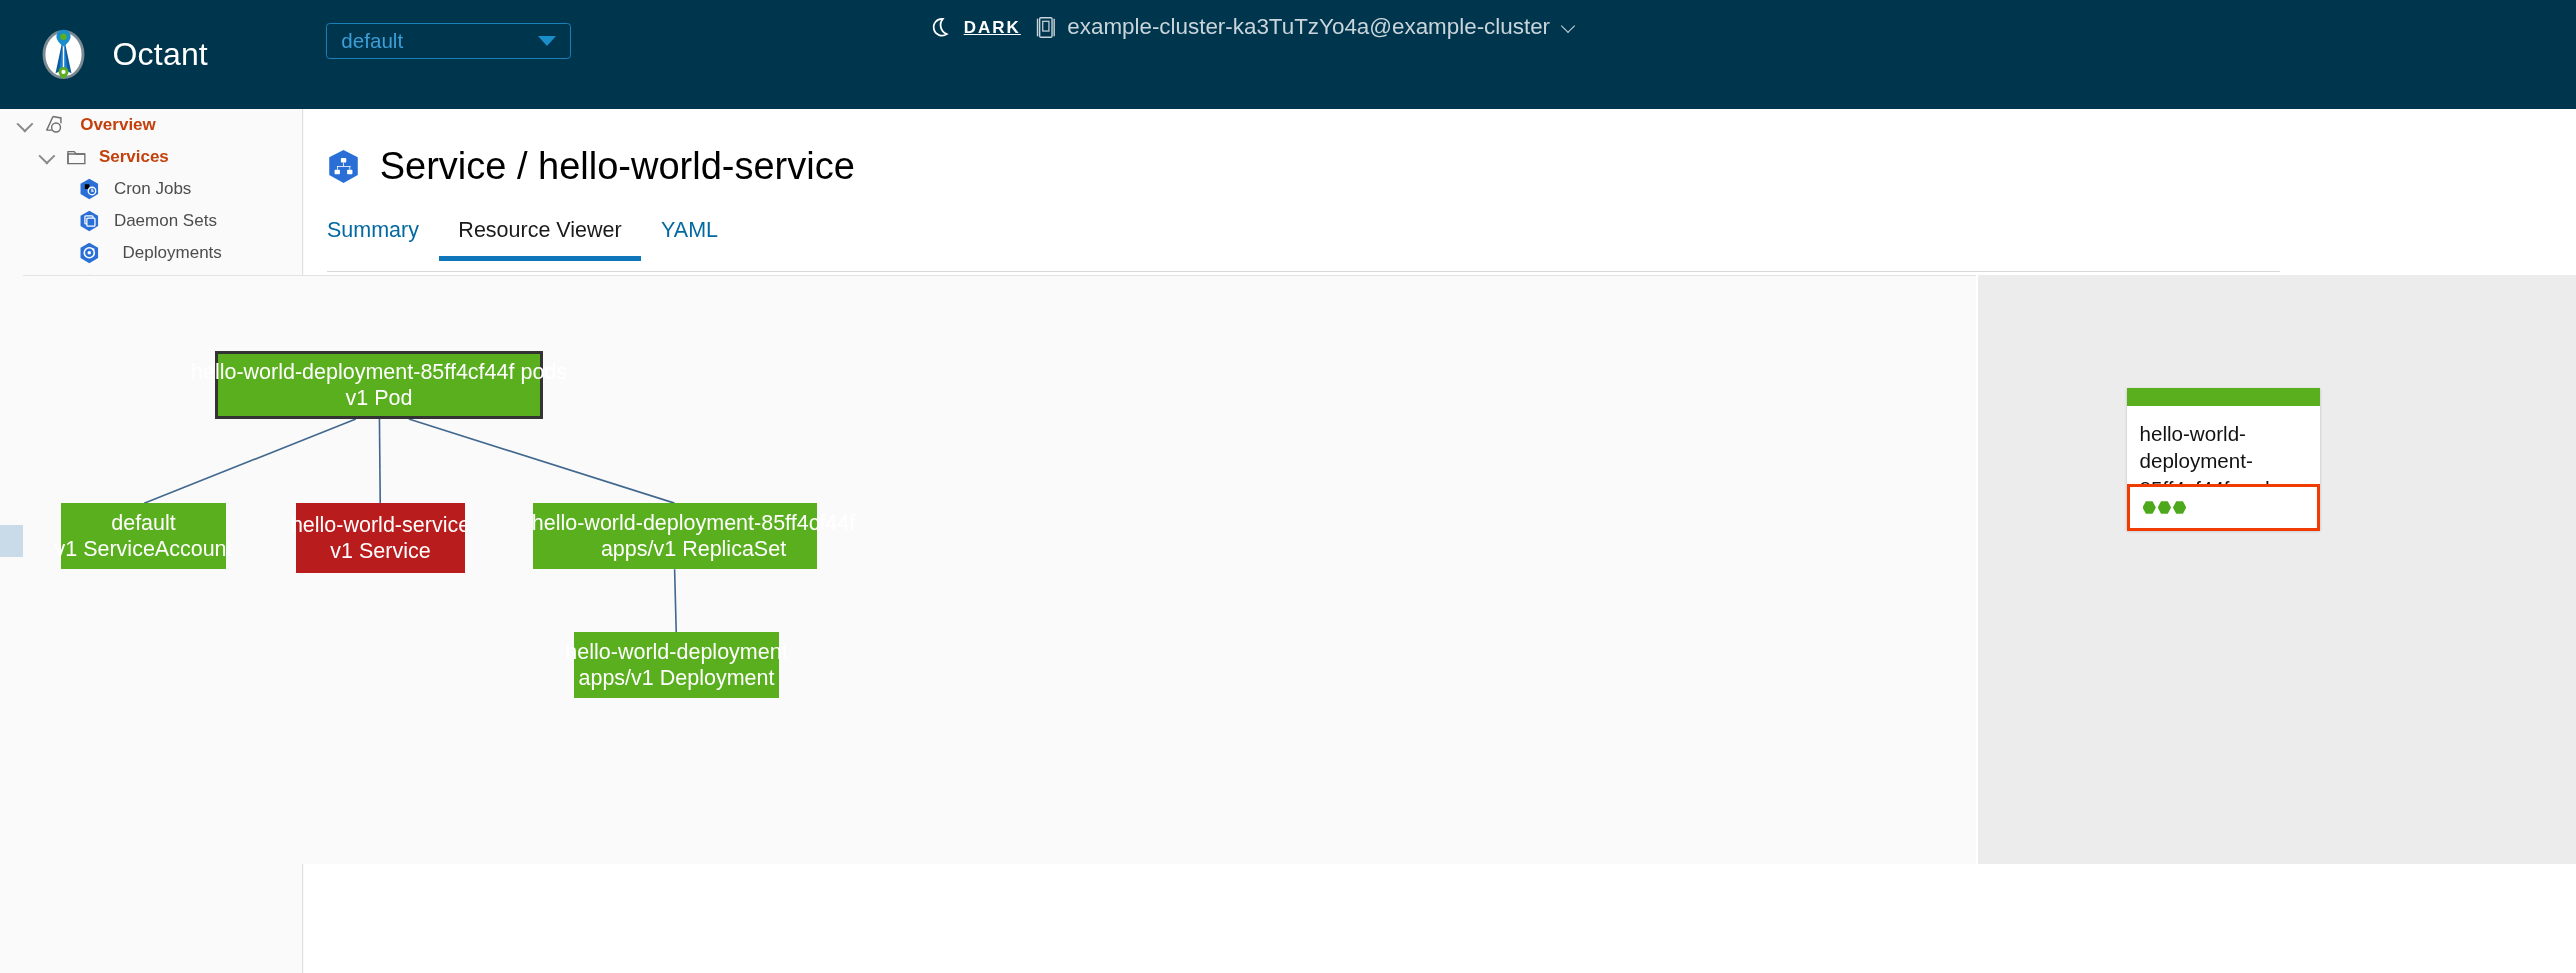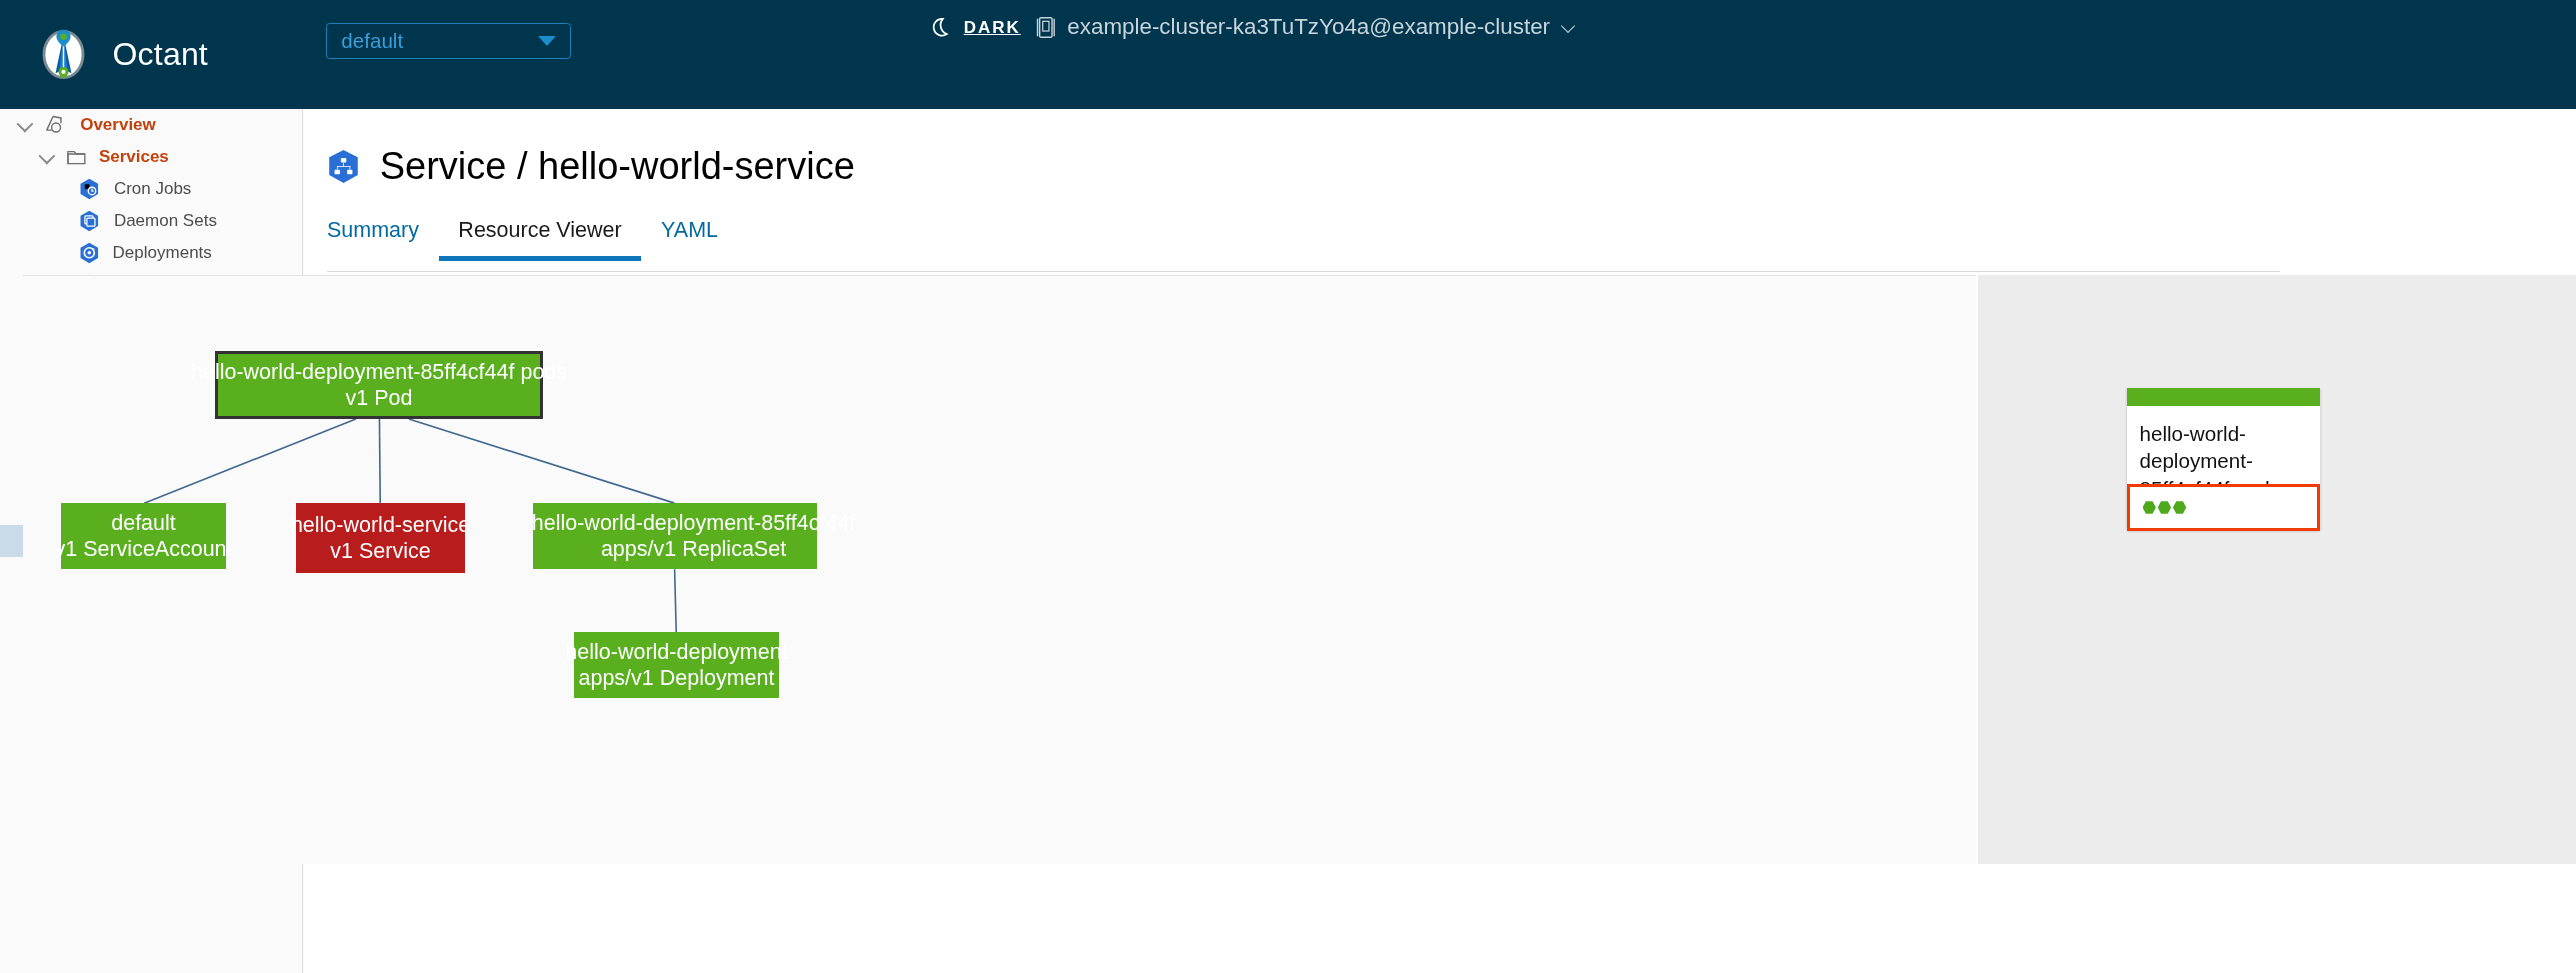--- a/index.html
+++ b/index.html
@@ -287,21 +287,21 @@
             </svg></span>
           <span class="nav-label" style="margin-left:14.3px">Daemon Sets</span>
         </div>
         <div class="nav-row" style="padding-left: 79px; height: 32px;">
           <span class="k8s-icon"><svg width="20.6" height="22.4" viewBox="0 0 23 25">
               <path d="M11.5 0.8 L21.3 6.4 L21.3 18 L11.5 23.6 L1.7 18 L1.7 6.4 Z" fill="#2a6fd6"></path>
               <circle cx="11.5" cy="12" r="5.6" fill="none" stroke="#ffffff" stroke-width="1.8"></circle>
               <circle cx="11.5" cy="12" r="2" fill="#ffffff"></circle>
               <path d="M14 7 l3.5 0.4 -1.2 3.3z" fill="#ffffff"></path>
             </svg></span>
-          <span class="nav-label" style="margin-left:13px">Deployments</span>
+          <span class="nav-label" style="margin-left:23px">Deployments</span>
         </div>
         <div class="nav-row" style="padding-left: 79px; height: 32px;">
           <span class="k8s-icon"><svg width="20.6" height="22.4" viewBox="0 0 23 25">
               <path d="M11.5 0.8 L21.3 6.4 L21.3 18 L11.5 23.6 L1.7 18 L1.7 6.4 Z" fill="#2a6fd6"></path>
               <rect x="6.4" y="6.6" width="10.2" height="10.2" rx="0.8" fill="none" stroke="#ffffff" stroke-width="1.3"></rect>
               <g fill="#ffffff">
                 <rect x="8" y="8.2" width="2" height="2"></rect>
                 <rect x="10.7" y="8.2" width="2" height="2"></rect>
                 <rect x="13.4" y="8.2" width="2" height="2"></rect>
                 <rect x="8" y="11" width="2" height="2"></rect>

